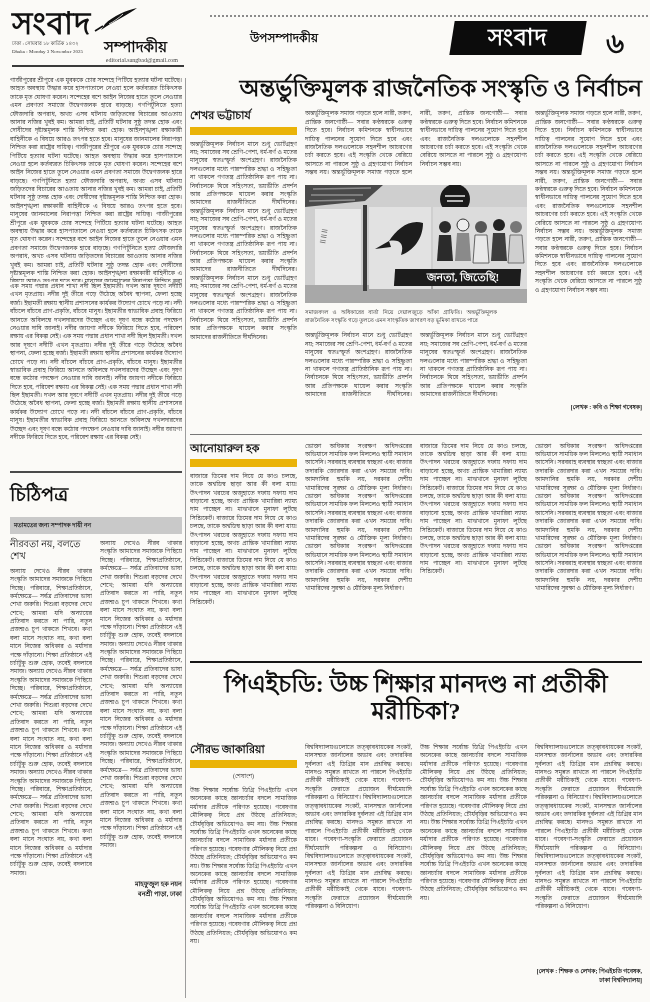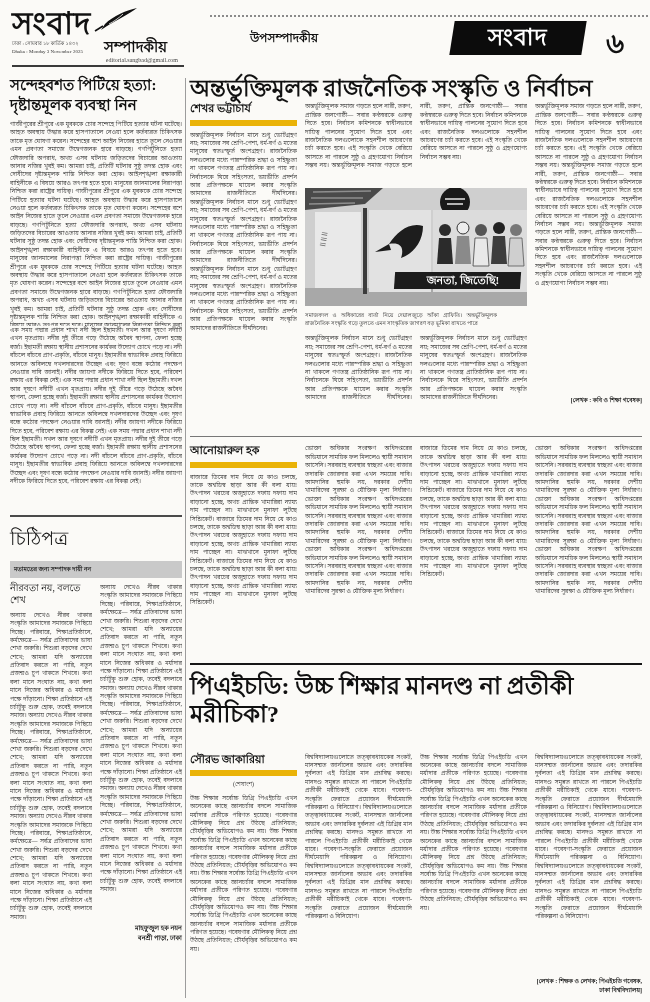--- a/index.html
+++ b/index.html
@@ -27,45 +27,45 @@
   .nameplate span{color:#fff;font-family:"DejaVu Sans","Liberation Sans",sans-serif;font-weight:bold;font-size:23px;transform:skewX(9deg);letter-spacing:1px}
   .pagenum{position:absolute;left:606px;top:22px;font-size:28px;font-weight:bold}
   
   .leftcol{position:absolute;left:10px;top:76px;width:172px}
   .lefthead{font-size:15px;font-weight:bold;line-height:1.3;margin-bottom:5px}
   .body-sm{font-size:6px;line-height:1.4;text-align:justify;overflow:hidden;color:#1c1c1c}
   .lbody1{height:206px}
   .lbody2{height:180px}
   .lefthead2{margin-top:9px}
   .thickrule{height:2px;background:#4a4a4a;margin:9px 0 7px 0}
-  .letters-title{font-size:19px;font-weight:normal;margin-bottom:5px}
+  .letters-title{font-size:19px;font-weight:bold;margin-bottom:5px}
   .disclaimer{background:#c9c9c9;font-size:6px;font-weight:bold;color:#222;padding:3px 4px;margin-bottom:5px}
   .letters-cols{display:flex;gap:8px}
   .letters-sub{width:82px}
   .letter-title{font-size:9.5px;font-weight:normal;line-height:1.25;margin-bottom:4px}
   .lt-left-text{height:362px}
   .lt-right-text{height:332px}
   .signature{margin-top:8px;text-align:right;font-size:6.5px;font-weight:bold;line-height:1.6}
   
   .vdivider{position:absolute;left:185px;top:78px;width:1px;height:920px;background:#9c9c9c}
   .main{position:absolute;left:190px;top:76px;width:452px}
-  .art-head-1{font-size:23px;font-weight:bold;text-align:left;line-height:1.15;}
+  .art-head-1{font-size:23px;font-weight:bold;text-align:right;line-height:1.15;margin-bottom:7px}
   .art-head-2{font-size:21px;font-weight:bold;text-align:center;width:64%;margin-left:2%;line-height:1.15;margin-bottom:6px}
-  .art-head-3{font-size:24px;font-weight:bold;line-height:1.15;margin-bottom:24px}
+  .art-head-3{font-size:24px;font-weight:bold;text-align:center;line-height:1.15;margin-bottom:17px}
   .cols{display:flex;gap:8px}
   .col{width:107px}
-  .byline{font-size:11px;font-weight:bold;padding-bottom:4px;border-bottom:6px solid #eab308;margin-bottom:5px;line-height:1.2}
+  .byline{font-size:11px;font-weight:bold;padding-bottom:4px;border-bottom:8px solid #eab308;margin-bottom:5px;line-height:1.2}
   .byline-note{font-size:6px;text-align:center;color:#333;margin:-2px 0 4px 0}
   .a1-col-text{height:286px}
   .a1-col4-text{height:290px}
   .mid{width:222px}
   .two-col{column-count:2;column-gap:8px}
   .a1-top{height:70px}
   .a1-bottom{height:94px;margin-top:4px}
-  figure{width:192px;margin:16px 0 3px 0}
+  figure{width:192px;margin:6px 0 3px 0}
   .caption{font-size:5.5px;line-height:1.4;text-align:justify;color:#222;margin-top:2px;height:18px;overflow:hidden}
   .credit{font-size:6px;font-weight:bold;text-align:right;margin-top:4px;line-height:1.5}
   .divider-thin{height:1px;background:#777;margin:8px 0 7px 0}
   .divider-thick{height:2px;background:#161616;margin:9px 0 8px 0}
   .a2-col1-text{height:178px}
   .a2-col-text{height:210px}
   .a3-col1-text{height:206px}
   .a3-col-text{height:246px}
   .a3-col4-text{height:220px}
 </style>
@@ -99,21 +99,20 @@
 
   <div class="nameplate">
     <span>সংবাদ</span>
   </div>
   <div class="pagenum">৬</div>
 </div>
 
 <div class="vdivider"></div>
 
 <div class="leftcol">
-  <div class="lefthead">সন্দেহবশত পিটিয়ে হত্যা: দৃষ্টান্তমূলক ব্যবস্থা নিন</div>
   <div class="body-sm lbody1">গাজীপুরের শ্রীপুরে এক যুবককে চোর সন্দেহে পিটিয়ে হত্যার ঘটনা ঘটেছে। আহত অবস্থায় উদ্ধার করে হাসপাতালে নেওয়া হলে কর্তব্যরত চিকিৎসক তাকে মৃত ঘোষণা করেন। সন্দেহের বশে আইন নিজের হাতে তুলে নেওয়ার এমন প্রবণতা সমাজে উদ্বেগজনক হারে বাড়ছে। গণপিটুনিতে হত্যা ফৌজদারি অপরাধ, অথচ এসব ঘটনায় জড়িতদের বিচারের আওতায় আনার নজির খুবই কম। আমরা চাই, প্রতিটি ঘটনার সুষ্ঠু তদন্ত হোক এবং দোষীদের দৃষ্টান্তমূলক শাস্তি নিশ্চিত করা হোক। আইনশৃঙ্খলা রক্ষাকারী বাহিনীকে এ বিষয়ে আরও তৎপর হতে হবে। মানুষের জানমালের নিরাপত্তা নিশ্চিত করা রাষ্ট্রের দায়িত্ব। গাজীপুরের শ্রীপুরে এক যুবককে চোর সন্দেহে পিটিয়ে হত্যার ঘটনা ঘটেছে। আহত অবস্থায় উদ্ধার করে হাসপাতালে নেওয়া হলে কর্তব্যরত চিকিৎসক তাকে মৃত ঘোষণা করেন। সন্দেহের বশে আইন নিজের হাতে তুলে নেওয়ার এমন প্রবণতা সমাজে উদ্বেগজনক হারে বাড়ছে। গণপিটুনিতে হত্যা ফৌজদারি অপরাধ, অথচ এসব ঘটনায় জড়িতদের বিচারের আওতায় আনার নজির খুবই কম। আমরা চাই, প্রতিটি ঘটনার সুষ্ঠু তদন্ত হোক এবং দোষীদের দৃষ্টান্তমূলক শাস্তি নিশ্চিত করা হোক। আইনশৃঙ্খলা রক্ষাকারী বাহিনীকে এ বিষয়ে আরও তৎপর হতে হবে। মানুষের জানমালের নিরাপত্তা নিশ্চিত করা রাষ্ট্রের দায়িত্ব। গাজীপুরের শ্রীপুরে এক যুবককে চোর সন্দেহে পিটিয়ে হত্যার ঘটনা ঘটেছে। আহত অবস্থায় উদ্ধার করে হাসপাতালে নেওয়া হলে কর্তব্যরত চিকিৎসক তাকে মৃত ঘোষণা করেন। সন্দেহের বশে আইন নিজের হাতে তুলে নেওয়ার এমন প্রবণতা সমাজে উদ্বেগজনক হারে বাড়ছে। গণপিটুনিতে হত্যা ফৌজদারি অপরাধ, অথচ এসব ঘটনায় জড়িতদের বিচারের আওতায় আনার নজির খুবই কম। আমরা চাই, প্রতিটি ঘটনার সুষ্ঠু তদন্ত হোক এবং দোষীদের দৃষ্টান্তমূলক শাস্তি নিশ্চিত করা হোক। আইনশৃঙ্খলা রক্ষাকারী বাহিনীকে এ বিষয়ে আরও তৎপর হতে হবে। মানুষের জানমালের নিরাপত্তা নিশ্চিত করা রাষ্ট্রের দায়িত্ব। </div>
 
   <div class="body-sm lbody2">এক সময় পদ্মার প্রধান শাখা নদী ছিল ইছামতী। দখল আর দূষণে নদীটি এখন মৃতপ্রায়। নদীর দুই তীরে গড়ে উঠেছে অবৈধ স্থাপনা, ফেলা হচ্ছে বর্জ্য। ইছামতী রক্ষায় স্থানীয় প্রশাসনের কার্যকর উদ্যোগ চোখে পড়ে না। নদী বাঁচলে বাঁচবে প্রাণ-প্রকৃতি, বাঁচবে মানুষ। ইছামতীর স্বাভাবিক প্রবাহ ফিরিয়ে আনতে অবিলম্বে দখলদারদের উচ্ছেদ এবং দূষণ বন্ধে কঠোর পদক্ষেপ নেওয়ার দাবি জানাই। নদীর জায়গা নদীকে ফিরিয়ে দিতে হবে, পরিবেশ রক্ষায় এর বিকল্প নেই। এক সময় পদ্মার প্রধান শাখা নদী ছিল ইছামতী। দখল আর দূষণে নদীটি এখন মৃতপ্রায়। নদীর দুই তীরে গড়ে উঠেছে অবৈধ স্থাপনা, ফেলা হচ্ছে বর্জ্য। ইছামতী রক্ষায় স্থানীয় প্রশাসনের কার্যকর উদ্যোগ চোখে পড়ে না। নদী বাঁচলে বাঁচবে প্রাণ-প্রকৃতি, বাঁচবে মানুষ। ইছামতীর স্বাভাবিক প্রবাহ ফিরিয়ে আনতে অবিলম্বে দখলদারদের উচ্ছেদ এবং দূষণ বন্ধে কঠোর পদক্ষেপ নেওয়ার দাবি জানাই। নদীর জায়গা নদীকে ফিরিয়ে দিতে হবে, পরিবেশ রক্ষায় এর বিকল্প নেই। এক সময় পদ্মার প্রধান শাখা নদী ছিল ইছামতী। দখল আর দূষণে নদীটি এখন মৃতপ্রায়। নদীর দুই তীরে গড়ে উঠেছে অবৈধ স্থাপনা, ফেলা হচ্ছে বর্জ্য। ইছামতী রক্ষায় স্থানীয় প্রশাসনের কার্যকর উদ্যোগ চোখে পড়ে না। নদী বাঁচলে বাঁচবে প্রাণ-প্রকৃতি, বাঁচবে মানুষ। ইছামতীর স্বাভাবিক প্রবাহ ফিরিয়ে আনতে অবিলম্বে দখলদারদের উচ্ছেদ এবং দূষণ বন্ধে কঠোর পদক্ষেপ নেওয়ার দাবি জানাই। নদীর জায়গা নদীকে ফিরিয়ে দিতে হবে, পরিবেশ রক্ষায় এর বিকল্প নেই। </div>
 
   <div class="thickrule"></div>
 
   <div class="letters-title">চিঠিপত্র</div>
   <div class="disclaimer">মতামতের জন্য সম্পাদক দায়ী নন</div>
 
   <div class="letters-cols">

